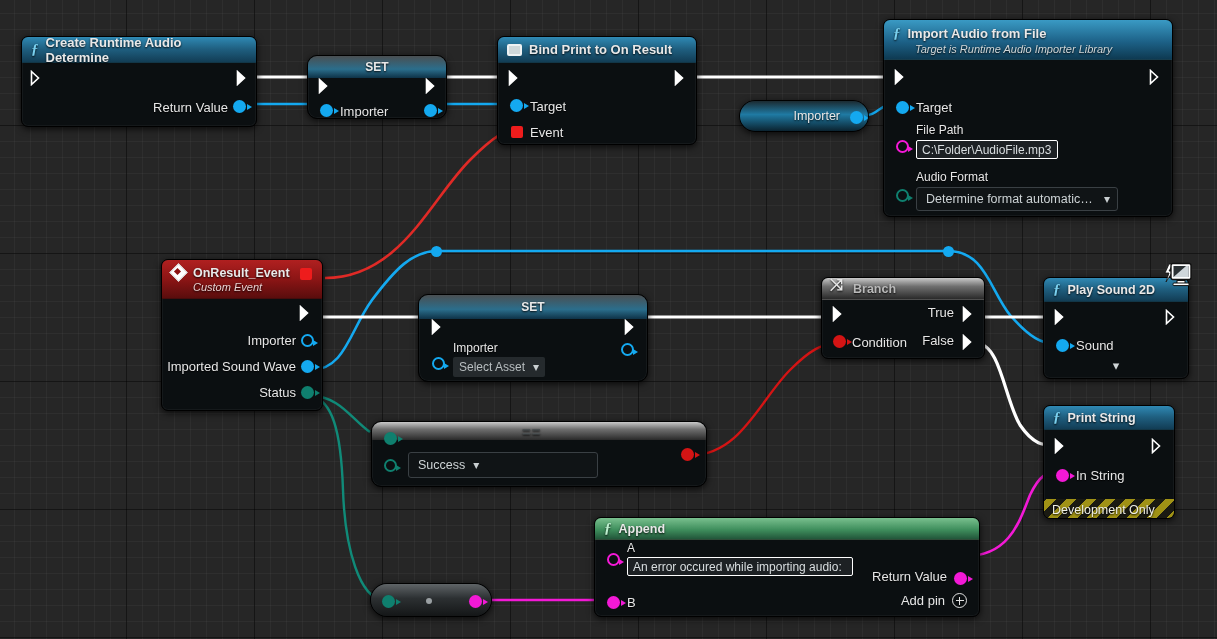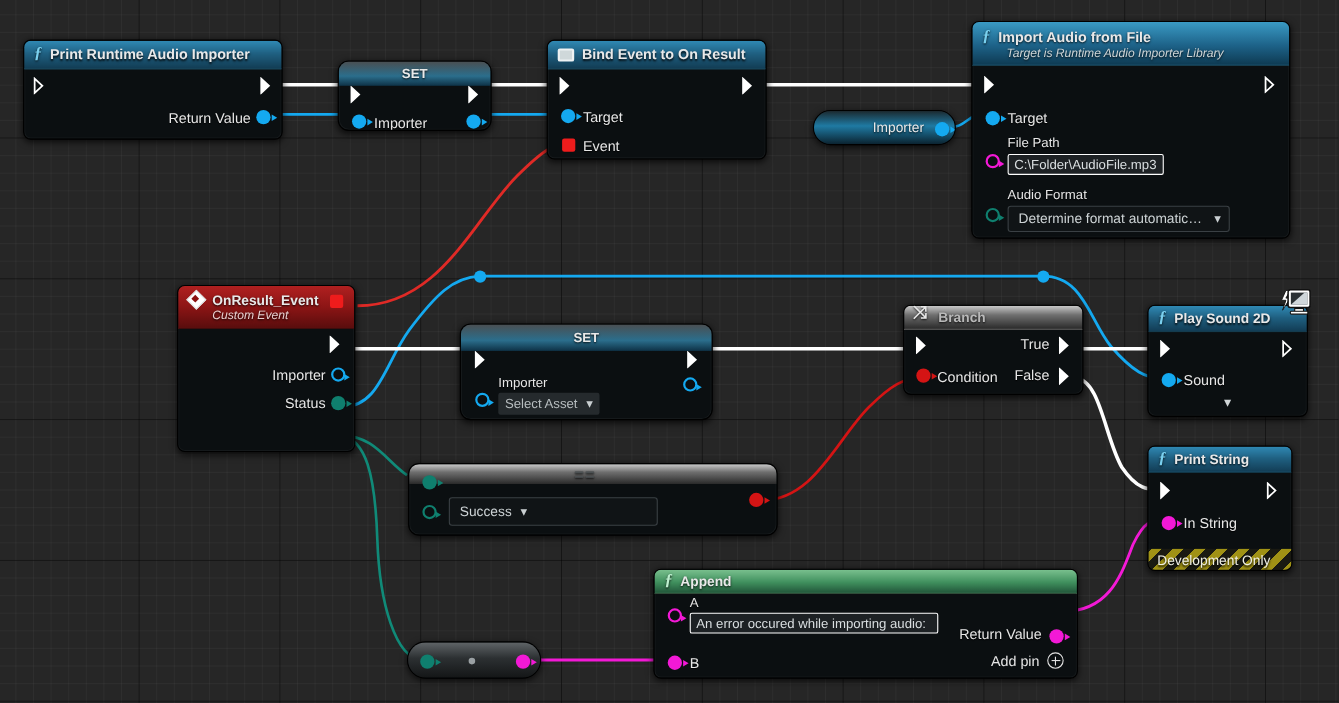--- a/index.html
+++ b/index.html
@@ -194,21 +194,21 @@
     <path d="M966,556 C1010,556 1020,520 1030,495 C1040,474 1048,472 1057,472" stroke="#f319d6" stroke-width="2.6" fill="none"></path>
   </svg>
 
   <div class="knot" style="left:431px; top:246px;"></div>
   <div class="knot" style="left:943px; top:246px;"></div>
 
   <div class="node" style="left:21px; top:36px; width:236px; height:91px;">
     <div class="hdr hdr-fn">
       <span class="ttl">
         <span class="fx">ƒ</span>
-        <span>Print Runtime Audio Importer</span>
+        <span>Create Runtime Audio Determine</span>
       </span>
     </div>
     <div class="body">
       <div class="row" style="height:30px;">
         <span class="exec c-exec" style="left:8px; top:7px;">
           <svg width="14" height="16" viewBox="0 0 14 16">
               <path d="M1.5,1.5 L8.5,8 L1.5,14.5 Z" fill="none" stroke="#ffffff" stroke-width="1.6"></path>
             </svg>
         </span>
         <span class="exec c-exec" style="left:214px; top:7px;">
@@ -246,21 +246,21 @@
         <span class="lbl" style="margin-left:32px;">Importer</span>
         <span class="pin solid c-obj" style="left:116px; top:6px;"></span>
       </div>
     </div>
   </div>
 
   <div class="node" style="left:497px; top:36px; width:200px; height:109px;">
     <div class="hdr hdr-fn">
       <span class="ttl">
         <span class="bind-ico"></span>
-        <span>Bind Event to On Result</span>
+        <span>Bind Print to On Result</span>
       </span>
     </div>
     <div class="body">
       <div class="row" style="height:30px;">
         <span class="exec c-exec" style="left:10px; top:7px;">
           <svg width="14" height="16" viewBox="0 0 14 16">
               <path d="M1.5,1.5 L8.5,8 L1.5,14.5 Z" fill="#ffffff" stroke="#ffffff" stroke-width="1.6"></path>
             </svg>
         </span>
         <span class="exec c-exec" style="left:176px; top:7px;">
@@ -347,20 +347,24 @@
           <svg width="14" height="16" viewBox="0 0 14 16">
               <path d="M1.5,1.5 L8.5,8 L1.5,14.5 Z" fill="#ffffff" stroke="#ffffff" stroke-width="1.6"></path>
             </svg>
         </span>
       </div>
       <div class="row" style="height:26px; justify-content:flex-end; padding-right:26px;">
         <span class="lbl">Importer</span>
         <span class="pin hollow c-obj" style="right:8px; top:7px;"></span>
       </div>
       <div class="row" style="height:26px; justify-content:flex-end; padding-right:26px;">
+        <span class="lbl">Imported Sound Wave</span>
+        <span class="pin solid c-obj" style="right:8px; top:7px;"></span>
+      </div>
+      <div class="row" style="height:26px; justify-content:flex-end; padding-right:26px;">
         <span class="lbl">Status</span>
         <span class="pin solid c-enum" style="right:8px; top:7px;"></span>
       </div>
     </div>
   </div>
 
   <div class="node" style="left:418px; top:294px; width:230px; height:88px; border-radius:10px;">
     <div class="hdr hdr-set" style="height:24px; justify-content:center; border-bottom:none;">
       <span style="font-size:12px;">SET</span>
     </div>

